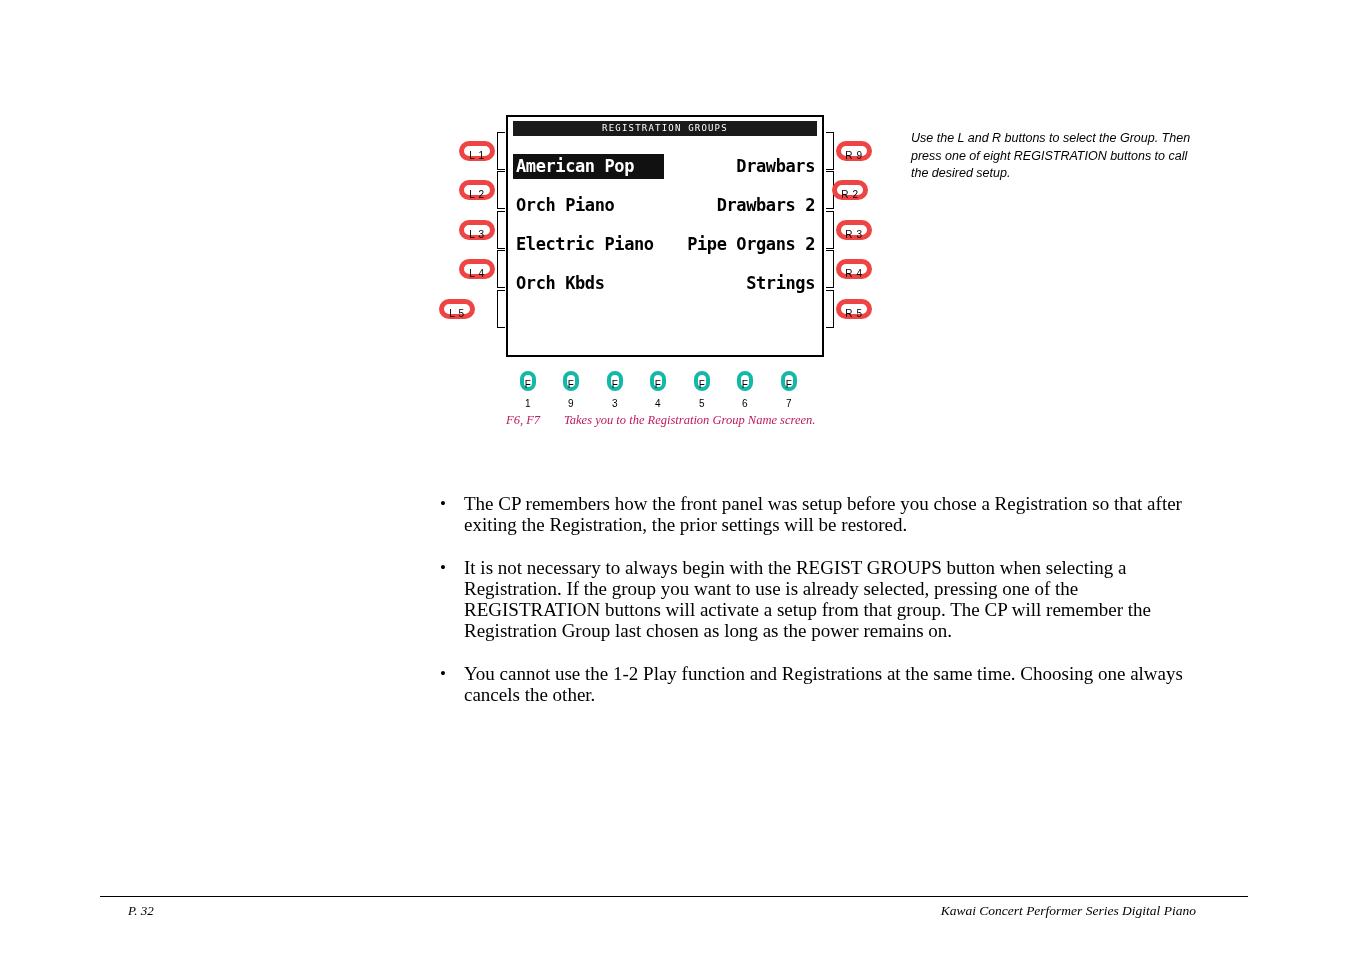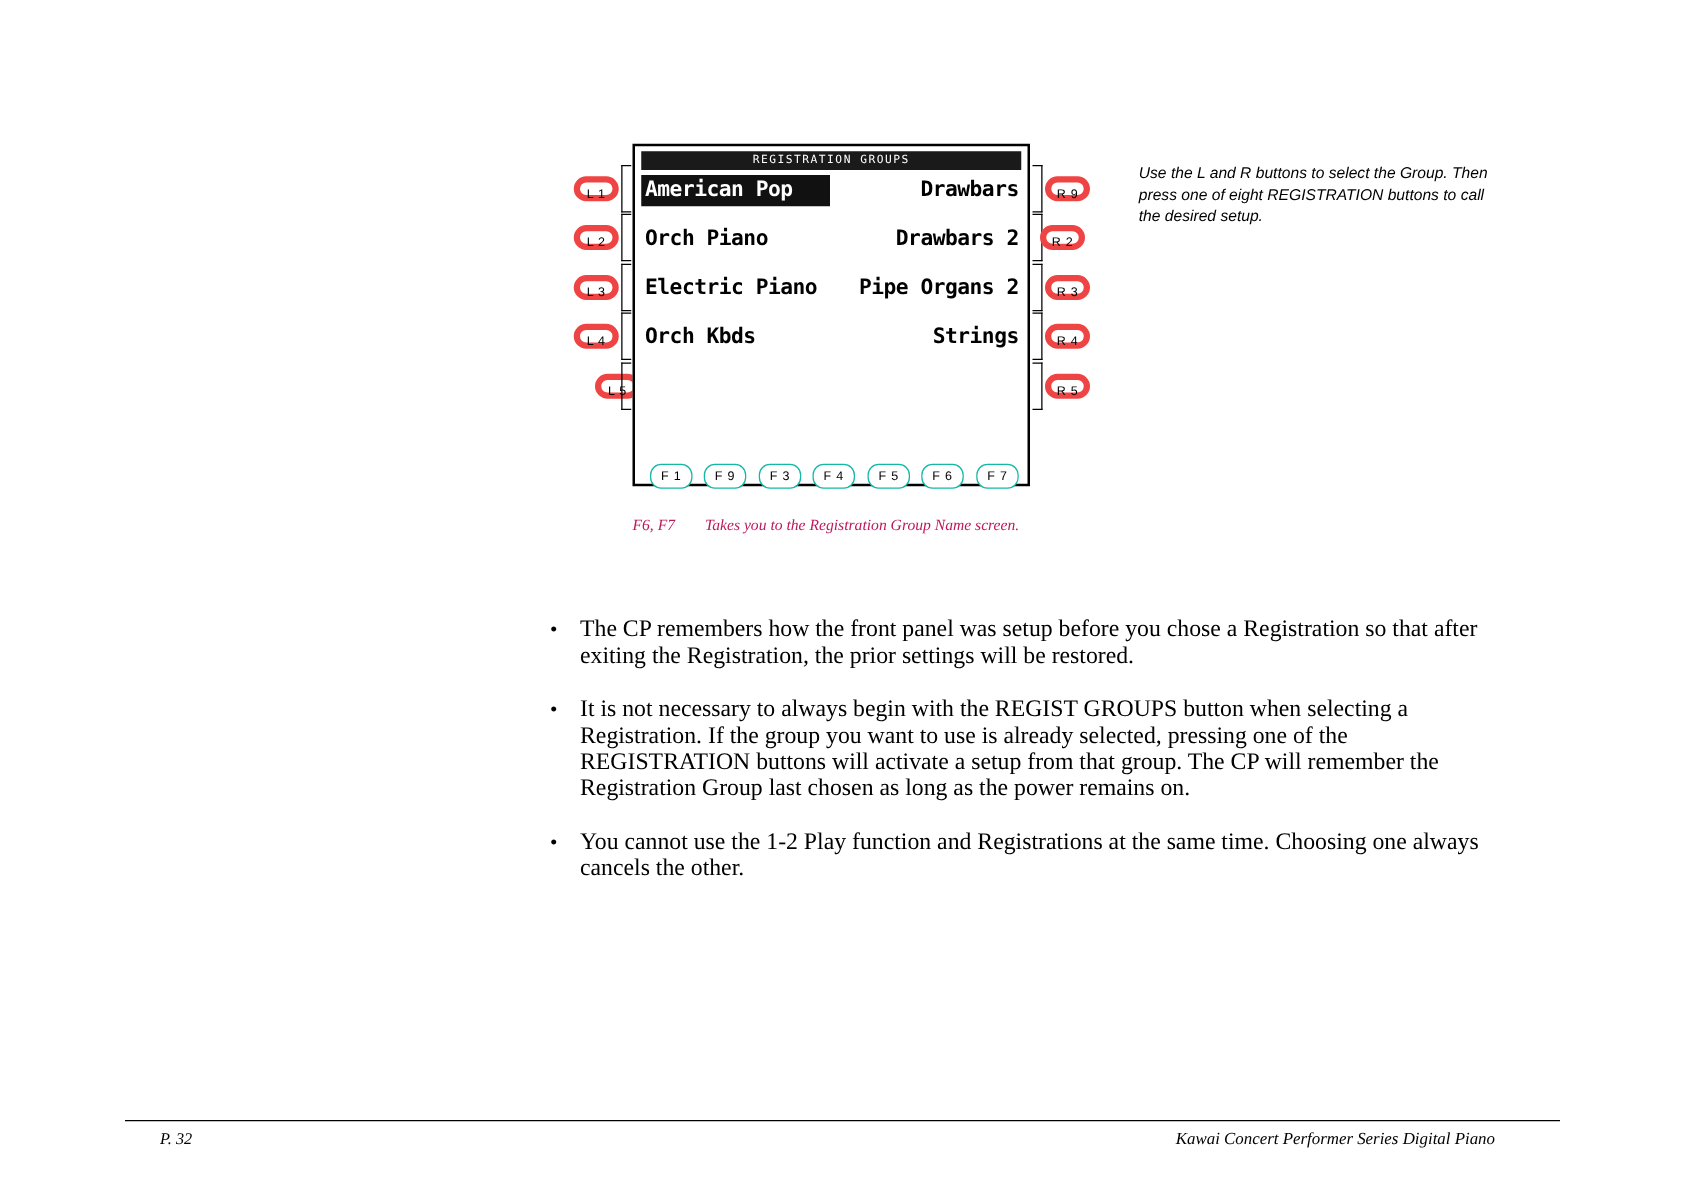--- a/index.html
+++ b/index.html
@@ -25,21 +25,21 @@
     width: 1348px;
     height: 450px;
   }
 
   
   #lcd {
     position: absolute;
     left: 506px;
     top: 115px;
     width: 318px;
-    height: 274px;
+    height: 242px;
     border: 2px solid #000000;
     box-sizing: border-box;
     background: #ffffff;
     padding: 4px 5px 4px 5px;
   }
   #lcd-title {
     background: #1a1a1a;
     color: #ffffff;
     height: 15px;
     line-height: 15px;
@@ -49,21 +49,21 @@
     letter-spacing: 1.2px;
     white-space: nowrap;
     overflow: hidden;
   }
   #lcd-rows {
     margin-top: 4px;
   }
   .lcd-row {
     height: 39px;
     display: flex;
-    align-items: flex-start;
+    align-items: flex-end;
     justify-content: space-between;
     font-family: "DejaVu Sans Mono", monospace;
     font-size: 17px;
     font-weight: bold;
     letter-spacing: -0.4px;
     color: #000000;
   }
   .lcd-left {
     padding: 2px 3px 3px 3px;
     white-space: nowrap;
@@ -114,23 +114,23 @@
     font-family: "Liberation Sans", sans-serif;
     font-size: 10px;
     color: #000000;
     text-align: center;
     line-height: 19px;
     letter-spacing: 0.6px;
     box-sizing: border-box;
   }
   .fn-btn {
     position: absolute;
-    width: 34px;
+    width: 16px;
     height: 20px;
-    border: 1px solid #14b8a6;
+    border: 4px solid #14b8a6;
     border-radius: 9px;
     background: #ffffff;
     font-family: "Liberation Sans", sans-serif;
     font-size: 10px;
     color: #000000;
     text-align: center;
     line-height: 19px;
     letter-spacing: 0.6px;
     box-sizing: border-box;
     top: 371px;
@@ -244,21 +244,21 @@
 </style>
 </head>
 <body>
 
 <div id="figure">
 
   <div class="side-btn" style="left:459px; top:141px;"><span>L 1</span></div>
   <div class="side-btn" style="left:459px; top:180px;"><span>L 2</span></div>
   <div class="side-btn" style="left:459px; top:220px;"><span>L 3</span></div>
   <div class="side-btn" style="left:459px; top:259px;"><span>L 4</span></div>
-  <div class="side-btn" style="left:476px; top:299px;"><span>L 5</span></div>
+  <div class="side-btn" style="left:439px; top:299px;"><span>L 5</span></div>
 
   <div class="bracket left" style="top:132px;"></div>
   <div class="bracket left" style="top:171px;"></div>
   <div class="bracket left" style="top:211px;"></div>
   <div class="bracket left" style="top:250px;"></div>
   <div class="bracket left" style="top:290px;"></div>
 
   <div class="bracket right" style="top:132px;"></div>
   <div class="bracket right" style="top:171px;"></div>
   <div class="bracket right" style="top:211px;"></div>

